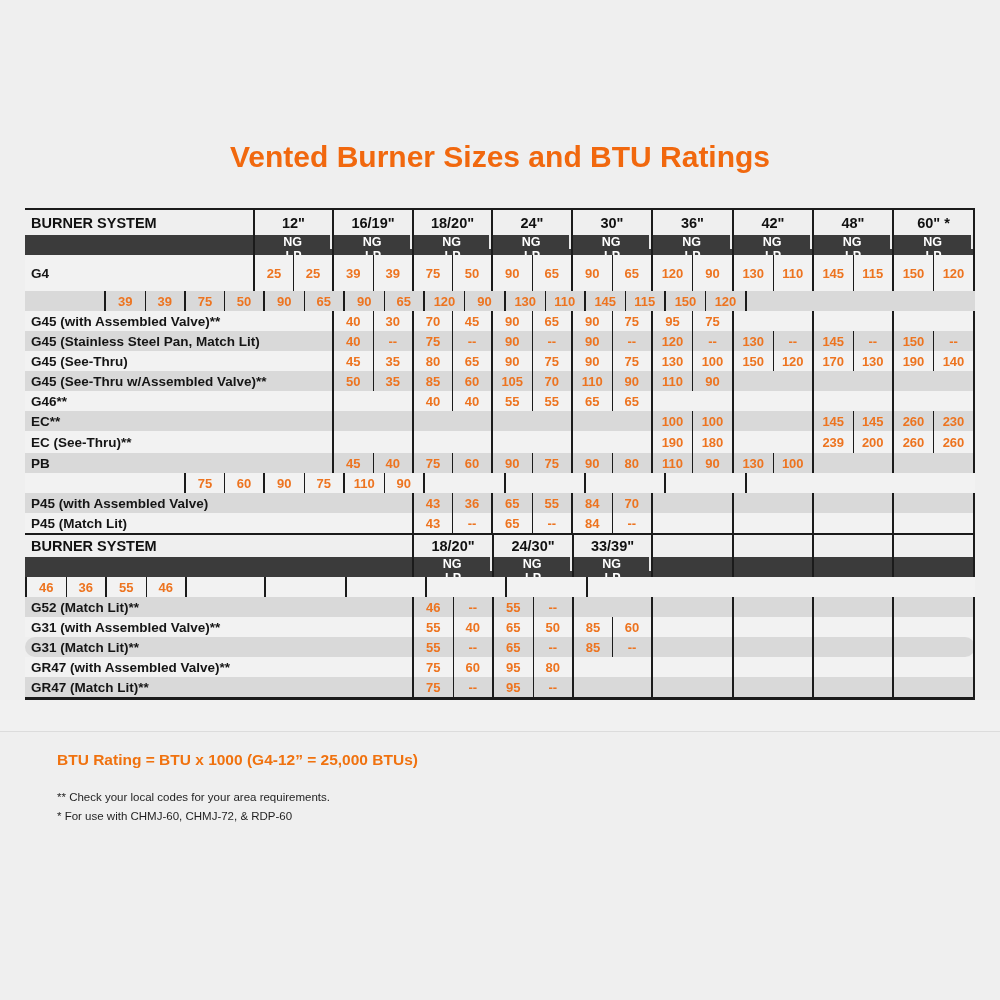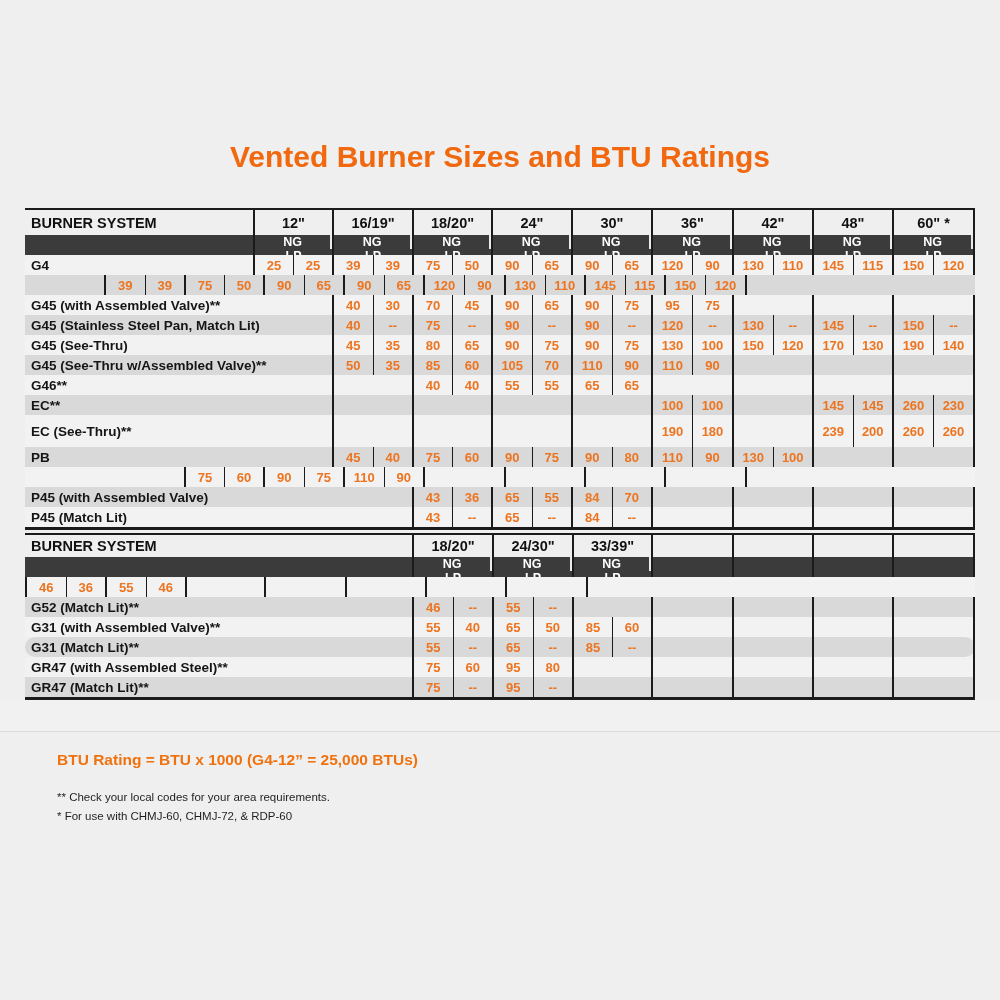--- a/index.html
+++ b/index.html
@@ -103,21 +103,21 @@
       </div>
       <div class="dcell gas" style="width: 80px; border-left: 2px solid rgb(27, 27, 27);">
         <div class="half" style="border-right: 2px solid rgb(233, 233, 233);">NG</div>
         <div class="half">LP</div>
       </div>
       <div class="dcell gas" style="width: 83px; border-left: 2px solid rgb(27, 27, 27); border-right: 2px solid rgb(27, 27, 27);">
         <div class="half" style="border-right: 2px solid rgb(233, 233, 233);">NG</div>
         <div class="half">LP</div>
       </div>
     </div>
-    <div class="row light" style="height: 20px;">
+    <div class="row light" style="height: 36px;">
       <div class="rlabel" style="width: 228px;">G4</div>
       <div class="gcell" style="width: 79px; border-left: 2px solid rgb(27, 27, 27);">
         <div class="half val">25</div>
         <div class="half val" style="border-left: 1.5px solid rgb(27, 27, 27);">25</div>
       </div>
       <div class="gcell" style="width: 80px; border-left: 2px solid rgb(27, 27, 27);">
         <div class="half val">39</div>
         <div class="half val" style="border-left: 1.5px solid rgb(27, 27, 27);">39</div>
       </div>
       <div class="gcell" style="width: 79px; border-left: 2px solid rgb(27, 27, 27);">
@@ -414,21 +414,21 @@
       </div>
       <div class="gcell" style="width: 80px; border-left: 2px solid rgb(27, 27, 27);">
         <div class="half val">145</div>
         <div class="half val" style="border-left: 1.5px solid rgb(27, 27, 27);">145</div>
       </div>
       <div class="gcell" style="width: 83px; border-left: 2px solid rgb(27, 27, 27); border-right: 2px solid rgb(27, 27, 27);">
         <div class="half val">260</div>
         <div class="half val" style="border-left: 1.5px solid rgb(27, 27, 27);">230</div>
       </div>
     </div>
-    <div class="row light" style="height: 32px;">
+    <div class="row light" style="height: 22px;">
       <div class="rlabel" style="width: 228px;">EC (See-Thru)**</div>
       <div class="gcell" style="width: 79px; border-left: 2px solid transparent;">
         <div class="half val"></div>
         <div class="half val" style="border-left: 1.5px solid transparent;"></div>
       </div>
       <div class="gcell" style="width: 80px; border-left: 2px solid rgb(27, 27, 27);">
         <div class="half val"></div>
         <div class="half val" style="border-left: 1.5px solid transparent;"></div>
       </div>
       <div class="gcell" style="width: 79px; border-left: 2px solid rgb(27, 27, 27);">
@@ -763,21 +763,21 @@
       <div class="gcell" style="width: 80px; border-left: 2px solid rgb(27, 27, 27);">
         <div class="half val"></div>
         <div class="half val" style="border-left: 1.5px solid transparent;"></div>
       </div>
       <div class="gcell" style="width: 83px; border-left: 2px solid rgb(27, 27, 27); border-right: 2px solid rgb(27, 27, 27);">
         <div class="half val"></div>
         <div class="half val" style="border-left: 1.5px solid transparent;"></div>
       </div>
     </div>
     <div class="row light" style="height: 20px;">
-      <div class="rlabel" style="width: 387px;">GR47 (with Assembled Steel)**</div>
+      <div class="rlabel" style="width: 387px;">GR47 (with Assembled Valve)**</div>
       <div class="gcell" style="width: 80px; border-left: 2px solid rgb(27, 27, 27);">
         <div class="half val">75</div>
         <div class="half val" style="border-left: 1.5px solid rgb(27, 27, 27);">60</div>
       </div>
       <div class="gcell" style="width: 80px; border-left: 2px solid rgb(27, 27, 27);">
         <div class="half val">95</div>
         <div class="half val" style="border-left: 1.5px solid rgb(27, 27, 27);">80</div>
       </div>
       <div class="gcell" style="width: 79px; border-left: 2px solid rgb(27, 27, 27);">
         <div class="half val"></div>

